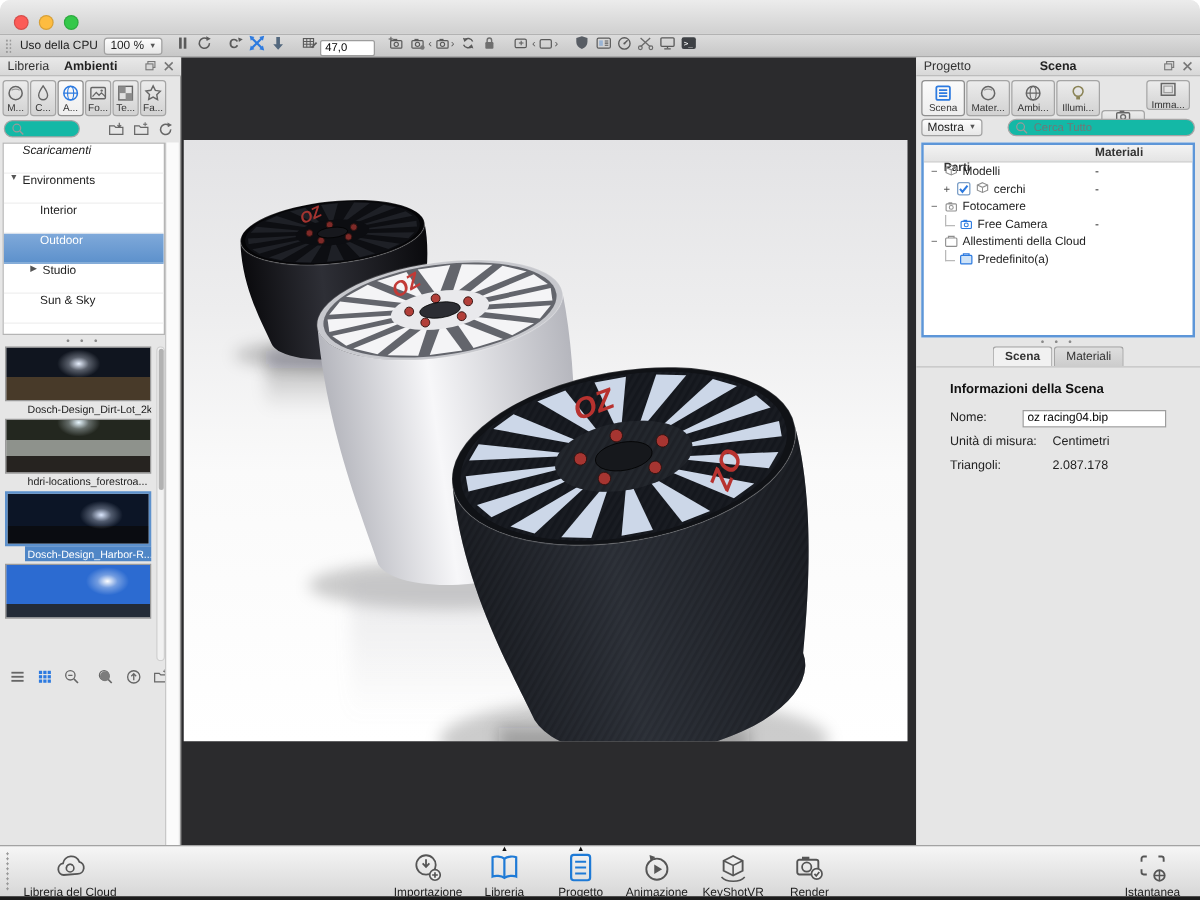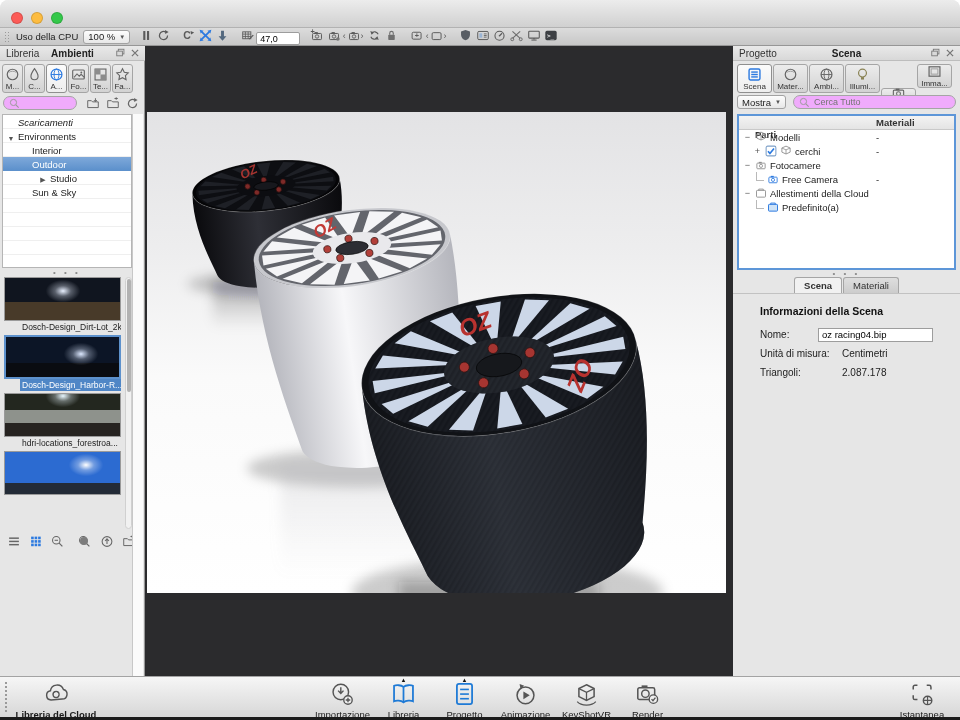--- a/index.html
+++ b/index.html
@@ -36,35 +36,35 @@
   .panel-head { position:absolute; height:15px; background:linear-gradient(#e9e9e9,#d8d8d8);
     border-bottom:1px solid #bdbdbd; font-size:10px; display:flex; align-items:center; }
   .panel-title { padding-left:6px; color:#333; }
   .panel-sub { position:absolute; left:0; right:0; text-align:center; font-weight:bold; color:#222; }
   .head-btns { margin-left:auto; display:flex; gap:4px; padding-right:5px; z-index:2; }
   .tabstrip { position:absolute; display:flex; gap:1px; padding:2px 2px 0 2px; }
   .tab { background:linear-gradient(#ececec,#d2d2d2); border:1px solid #a5a5a5; border-radius:3px;
     display:flex; flex-direction:column; align-items:center; justify-content:center;
     font-size:8px; color:#333; }
   .tab.active { background:linear-gradient(#fbfbfb,#eeeeee); border-color:#8f8f8f; }
-  .searchrow { position:absolute; display:flex; align-items:center; gap:7px; }
-  .searchbox { flex:1; height:14px; background:#f0abfc; border:1px solid #a5a5a5; border-radius:8px;
+  .searchrow { position:absolute; display:flex; align-items:center; gap:20px; }
+  .searchbox { flex:1; height:14px; background:#14b8a6; border:1px solid #a5a5a5; border-radius:8px;
     display:flex; align-items:center; padding:0 5px; gap:4px; }
   .searchbox input { border:none; outline:none; width:100%; font-size:9px; background:transparent;
     font-family:"Liberation Sans",sans-serif; color:#333; }
   .dots { text-align:center; font-size:8px; color:#8a8a8a; letter-spacing:3px; line-height:7px; }
 
   
   #lib-panel { position:absolute; left:0; top:46px; width:145px; height:630px; background:#e6e6e6;
     border-right:1px solid #979797; }
   #lib-gutter { position:absolute; right:1px; top:68px; bottom:0; width:11px; background:#fbfbfb;
     border-left:1px solid #c8c8c8; }
   .lib-tree { position:absolute; left:2px; top:68px; width:130px; height:154px; background:#fff;
     border:1px solid #b5b5b5; overflow:hidden; font-size:9.5px; }
-  .trow { height:14px; display:flex; align-items:flex-end; padding-left:4px; gap:3px;
+  .trow { height:24px; display:flex; align-items:flex-start; padding-left:4px; gap:3px;
     border-bottom:1px solid #efefef; color:#222; white-space:nowrap; }
   .trow .exp { width:8px; font-size:7px; color:#555; text-align:center; flex:none; }
   .trow.sel { background:linear-gradient(#7fa9da,#5d91cc); color:#fff; border-bottom-color:#5d91cc; }
   .thumbs { position:absolute; left:2px; top:231px; width:130px; height:252px; overflow:hidden; }
   .thumb { width:117px; margin:0 0 2px 2px; position:relative; }
   .thumb-img { width:117px; height:44px; position:relative; overflow:hidden; border:1px solid #9a9a9a; }
   .thumb.sel .thumb-img { border:2px solid #5d91cc; }
   .thumb-label { font-size:8.5px; color:#222; padding:1px 2px; white-space:nowrap; overflow:hidden;margin-left:16px; }
   .thumb.sel .thumb-label { background:#4f86c6; color:#fff; }
   .tscroll { position:absolute; right:0px; top:0; width:7px; height:100%; background:#f1f1f1;
@@ -383,21 +383,21 @@
           <span>Environments</span>
         </div>
         <div class="trow" style="padding-left: 18px;">
           <span class="exp"></span>
           <span>Interior</span>
         </div>
         <div class="trow sel" style="padding-left: 18px;">
           <span class="exp"></span>
           <span>Outdoor</span>
         </div>
-        <div class="trow" style="padding-left: 36px;">
+        <div class="trow" style="padding-left: 20px;">
           <span class="exp">▶</span>
           <span>Studio</span>
         </div>
         <div class="trow" style="padding-left: 18px;">
           <span class="exp"></span>
           <span>Sun &amp; Sky</span>
         </div>
         <div class="trow"></div>
         <div class="trow"></div>
         <div class="trow"></div>
@@ -405,31 +405,31 @@
         <div class="trow"></div>
       </div>
     <div class="dots" style="position:absolute;left:2px;top:223px;width:130px;">• • •</div>
     <div class="thumbs" id="thumbs">
         <div class="thumb">
           <div class="thumb-img" style="background: linear-gradient(rgb(16, 21, 31) 0%, rgb(16, 21, 31) 56%, rgb(72, 58, 41) 56%, rgb(72, 58, 41) 100%);">
             <div style="position: absolute; left: 50%; top: 30%; width: 46px; height: 30px; margin: -15px 0px 0px -23px; background: radial-gradient(closest-side, rgb(232, 240, 255) 0%, rgba(232, 240, 255, 0.333) 35%, transparent 75%);"></div>
           </div>
           <div class="thumb-label">Dosch-Design_Dirt-Lot_2k</div>
         </div>
+        <div class="thumb">
+          <div class="thumb-img" style="background: linear-gradient(rgb(35, 39, 31) 0%, rgb(35, 39, 31) 38%, rgb(142, 146, 140) 38%, rgb(142, 146, 140) 68%, rgb(38, 35, 32) 68%, rgb(38, 35, 32) 100%);">
+            <div style="position: absolute; left: 50%; top: 5%; width: 46px; height: 30px; margin: -15px 0px 0px -23px; background: radial-gradient(closest-side, rgb(232, 247, 255) 0%, rgba(232, 247, 255, 0.333) 35%, transparent 75%);"></div>
+          </div>
+          <div class="thumb-label">hdri-locations_forestroa...</div>
+        </div>
         <div class="thumb sel">
           <div class="thumb-img" style="background: linear-gradient(rgb(12, 21, 38) 0%, rgb(12, 21, 38) 64%, rgb(10, 12, 17) 64%, rgb(10, 12, 17) 100%);">
             <div style="position: absolute; left: 66%; top: 42%; width: 46px; height: 30px; margin: -15px 0px 0px -23px; background: radial-gradient(closest-side, rgb(220, 232, 255) 0%, rgba(220, 232, 255, 0.333) 35%, transparent 75%);"></div>
           </div>
           <div class="thumb-label">Dosch-Design_Harbor-R...</div>
-        </div>
-        <div class="thumb">
-          <div class="thumb-img" style="background: linear-gradient(rgb(35, 39, 31) 0%, rgb(35, 39, 31) 38%, rgb(142, 146, 140) 38%, rgb(142, 146, 140) 68%, rgb(38, 35, 32) 68%, rgb(38, 35, 32) 100%);">
-            <div style="position: absolute; left: 50%; top: 5%; width: 46px; height: 30px; margin: -15px 0px 0px -23px; background: radial-gradient(closest-side, rgb(232, 247, 255) 0%, rgba(232, 247, 255, 0.333) 35%, transparent 75%);"></div>
-          </div>
-          <div class="thumb-label">hdri-locations_forestroa...</div>
         </div>
         <div class="thumb">
           <div class="thumb-img" style="background: linear-gradient(rgb(44, 107, 209) 0%, rgb(44, 107, 209) 74%, rgb(35, 43, 55) 74%, rgb(35, 43, 55) 100%);">
             <div style="position: absolute; left: 70%; top: 32%; width: 46px; height: 30px; margin: -15px 0px 0px -23px; background: radial-gradient(closest-side, rgb(255, 255, 255) 0%, rgba(255, 255, 255, 0.333) 35%, transparent 75%);"></div>
           </div>
         </div>
         <div class="tscroll">
           <div class="tt"></div>
         </div>
       </div>
@@ -845,21 +845,21 @@
           <div class="inforow">
             <span class="lbl" style="width: 82px;">Triangoli:</span>
             <span class="val" style="margin-left: 0px;">2.087.178</span>
           </div>
         </div>
     </div>
   </div>
 
   <div id="dock">
     <div class="dock-handle"></div>
-    <div class="dock-item" style="left:8px;width:96px;font-weight:bold;" id="dock-left">
+    <div class="dock-item" style="left:8px;width:96px;" id="dock-left">
         <span>
           <svg width="27" height="27" viewBox="0 0 32 32" style="display:block">
             <path d="M9.5 22.5a5.5 5.5 0 0 1-.7-10.9A8 8 0 0 1 24.2 10a5.8 5.8 0 0 1-1.5 11.4z" fill="none" stroke="#555555" stroke-width="1.7"></path>
             <circle cx="15.5" cy="16" r="3.6" fill="none" stroke="#555555" stroke-width="1.5"></circle>
             <path d="M12 16a3.6 3.6 0 0 1 6-2.6" fill="none" stroke="#555555" stroke-width="1.3"></path>
           </svg>
         </span>
         <span class="dlabel">Libreria del Cloud</span>
       </div>
     <div class="dock-center" id="dock-center">

